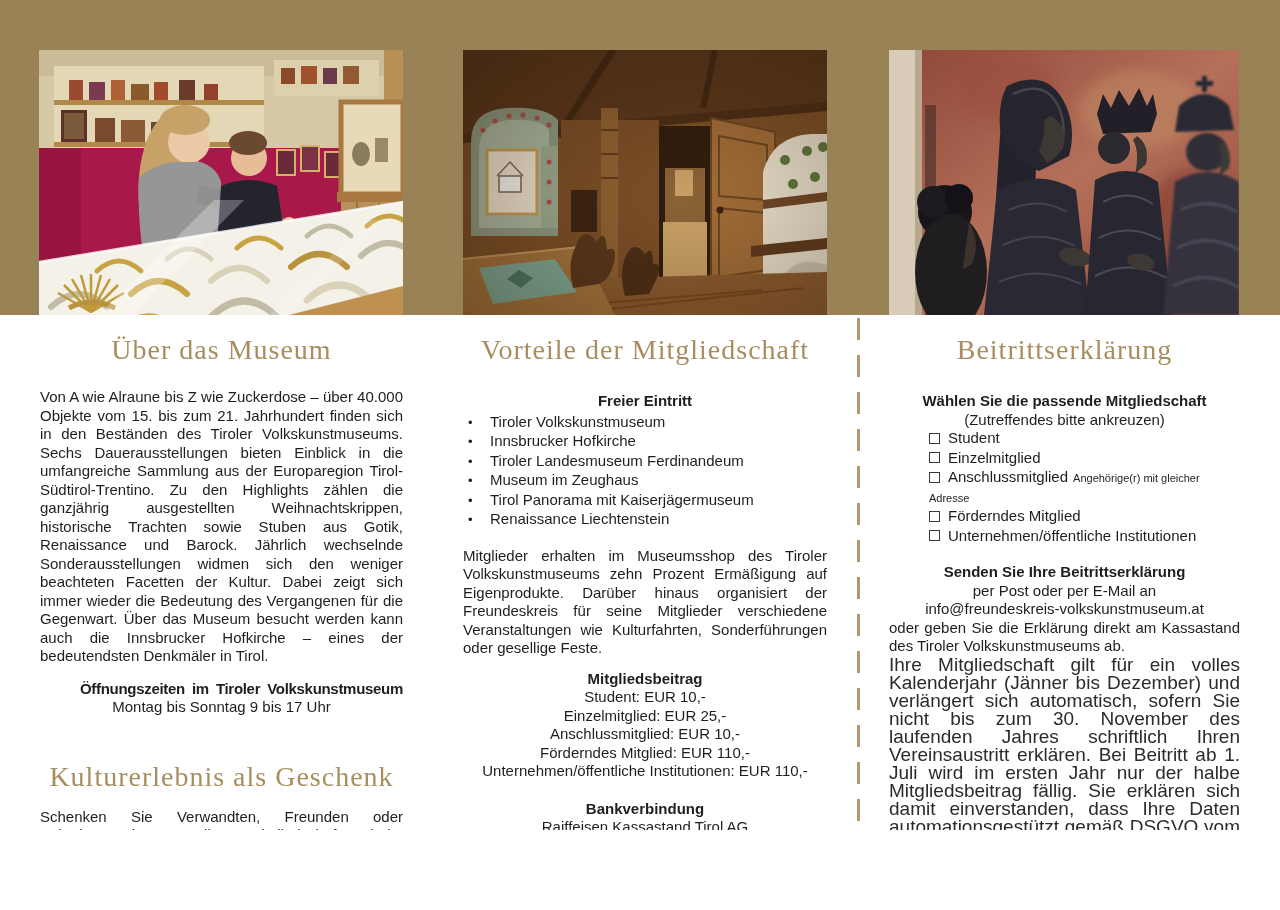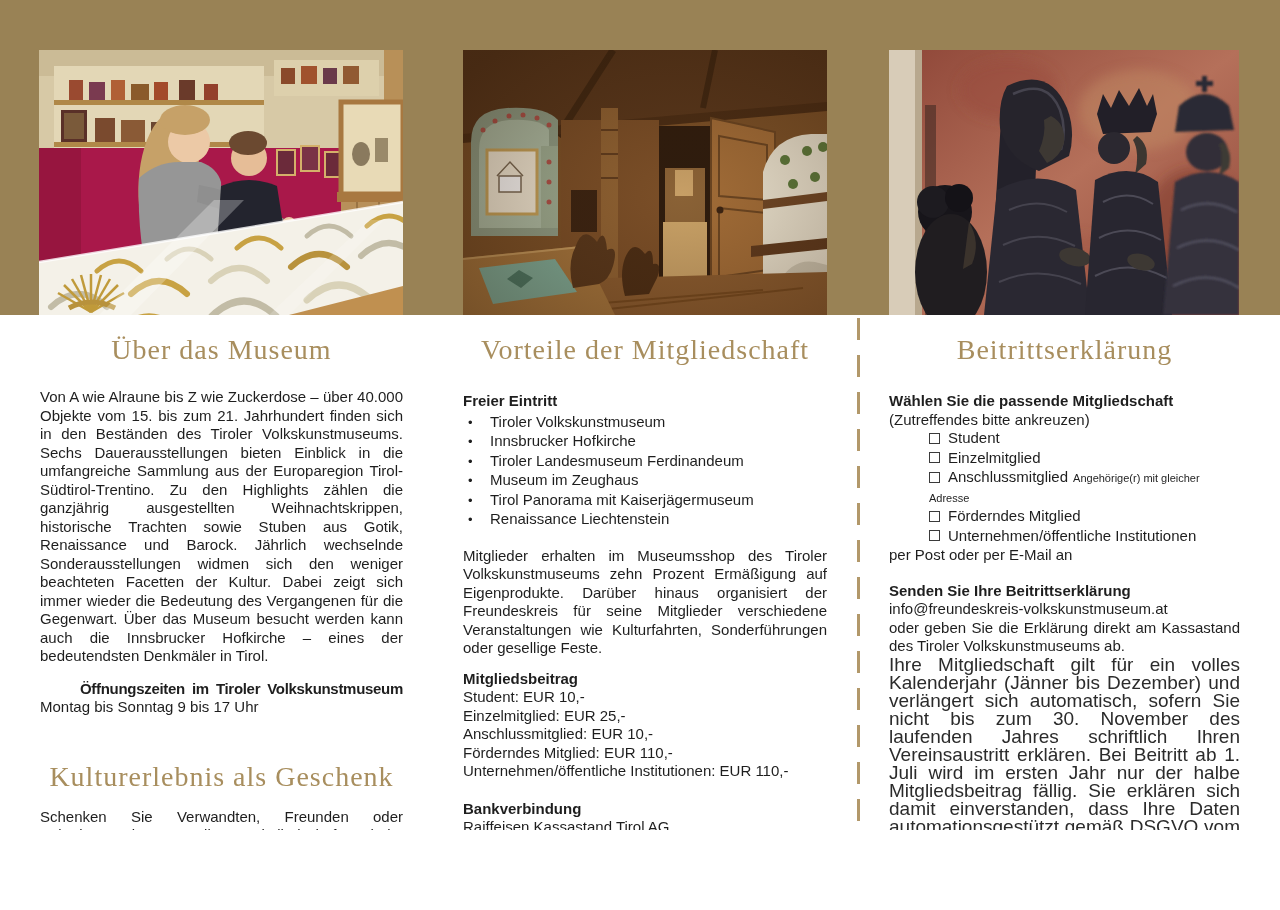--- a/index.html
+++ b/index.html
@@ -17,21 +17,21 @@
         background:repeating-linear-gradient(180deg,#b2986a 0px,#b2986a 22px,rgba(0,0,0,0) 22px,rgba(0,0,0,0) 37px);}
   
   .col{position:absolute;top:332px;}
   #col-about{left:40px;width:363px;}
   #col-benefits{left:463px;width:364px;}
   #col-join{left:889px;width:351px;}
   .col-title{font-family:"Liberation Serif","DejaVu Serif",serif;font-weight:400;
              font-size:28px;line-height:36px;letter-spacing:1px;color:#a88e5e;
              text-align:center;margin:0;}
   .body-text{font-size:15px;line-height:18.5px;text-align:justify;margin:0;}
-  .left-text{font-size:15px;line-height:18.5px;text-align:left;margin:0;}
+  .left-text{font-size:15px;line-height:18.5px;text-align:center;margin:0;}
   .bold{font-weight:700;}
   .stretch-line{font-weight:700;font-size:15px;line-height:18.5px;white-space:nowrap;
                 letter-spacing:-0.3px;text-align:justify;text-align-last:justify;margin-left:40px;}
   .mt-para1{margin-top:20px;}
   .mt-hours{margin-top:14px;}
   .mt-gift-title{margin-top:42px;}
   .mt-gift-para{margin-top:13px;}
   .mt-subhead{margin-top:24px;}
   .mt-bullets{margin-top:2px;}
   .mt-shop{margin-top:17px;}
@@ -344,20 +344,20 @@
     <h1 class="col-title">Beitrittserklärung</h1>
     <div class="left-text bold mt-subhead">Wählen Sie die passende Mitgliedschaft</div>
     <div class="left-text">(Zutreffendes bitte ankreuzen)</div>
     <div>
       <div class="cb-row"><span class="cb-box"></span><span>Student</span><span class="cb-note"></span></div>
       <div class="cb-row"><span class="cb-box"></span><span>Einzelmitglied</span><span class="cb-note"></span></div>
       <div class="cb-row"><span class="cb-box"></span><span>Anschlussmitglied</span><span class="cb-note">Angehörige(r) mit gleicher Adresse</span></div>
       <div class="cb-row"><span class="cb-box"></span><span>Förderndes Mitglied</span><span class="cb-note"></span></div>
       <div class="cb-row"><span class="cb-box"></span><span>Unternehmen/öffentliche Institutionen</span><span class="cb-note"></span></div>
     </div>
+    <div class="left-text bold mt-send">Senden Sie Ihre Beitrittserklärung</div>
     <div class="left-text">per Post oder per E-Mail an</div>
-    <div class="left-text bold mt-send">Senden Sie Ihre Beitrittserklärung</div>
     <div class="left-text">info@freundeskreis-volkskunstmuseum.at</div>
     <p class="body-text">oder geben Sie die Erklärung direkt am Kassastand des Tiroler Volkskunstmuseums ab.</p>
     <p class="legal mt-legal">Ihre Mitgliedschaft gilt für ein volles Kalenderjahr (Jänner bis Dezember) und verlängert sich automatisch, sofern Sie nicht bis zum 30. November des laufenden Jahres schriftlich Ihren Vereinsaustritt erklären. Bei Beitritt ab 1. Juli wird im ersten Jahr nur der halbe Mitgliedsbeitrag fällig. Sie erklären sich damit einverstanden, dass Ihre Daten automationsgestützt gemäß DSGVO vom Freundeskreis des Tiroler Volkskunstmuseums verarbeitet werden. Ihre Daten werden nicht an Dritte weitergegeben.</p>
   </div>
 
 </div>
 
 </body></html>

